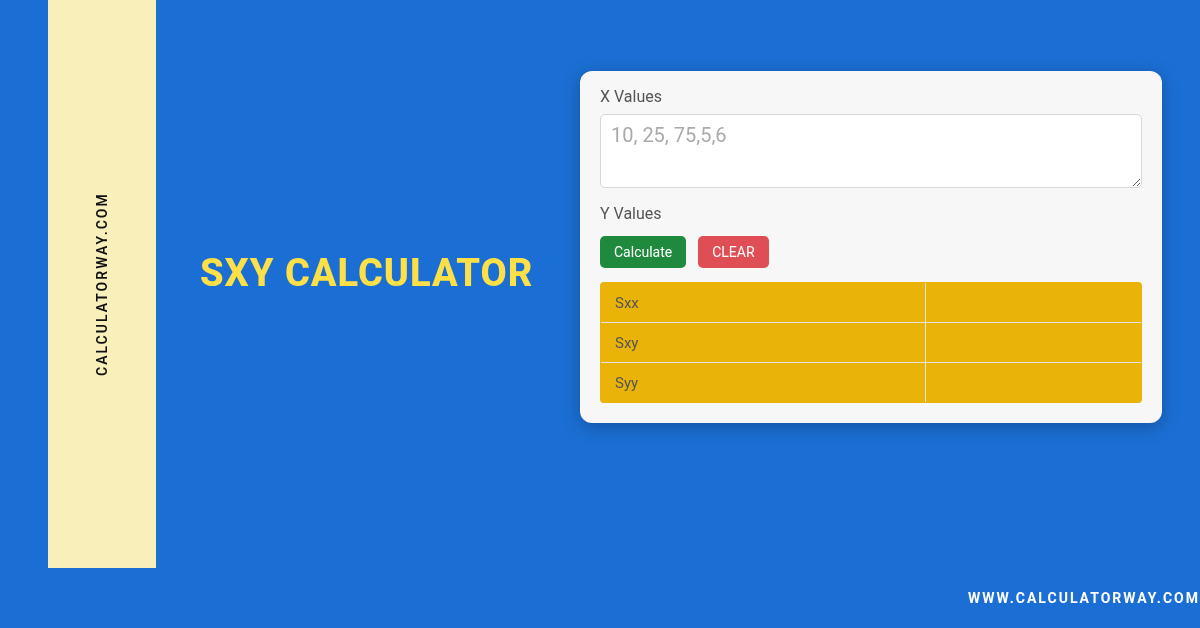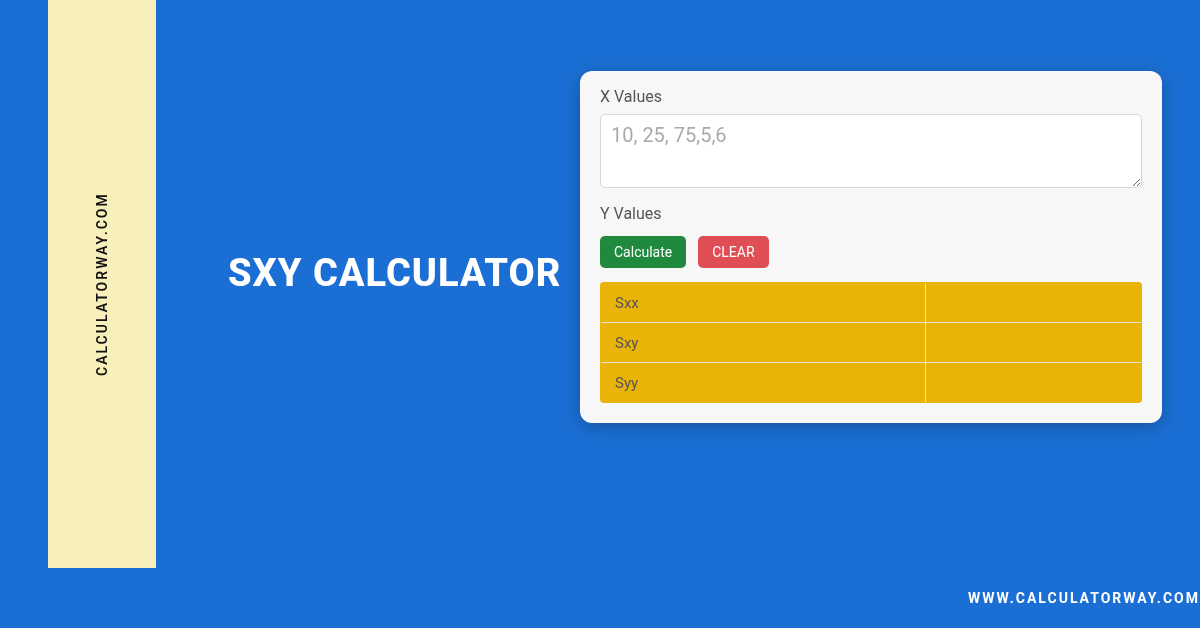--- a/index.html
+++ b/index.html
@@ -38,26 +38,25 @@
     letter-spacing: 2px;
     writing-mode: vertical-rl;
     transform: rotate(180deg);
     white-space: nowrap;
   }
   .main-title {
     position: absolute;
     left: 200px;
     top: 251px;
     width: 340px;
-    color: #ffffff;
+    color: #fde047;
     font-weight: 800;
     font-size: 38px;
     letter-spacing: 1px;
     line-height: 1.2;
-    margin-left: 28px;
   }
   .calc-panel {
     position: absolute;
     left: 580px;
     top: 71px;
     width: 582px;
     background: #f7f7f7;
     border-radius: 12px;
     box-shadow: 0 4px 18px rgba(0,0,0,0.25);
     padding: 16px 20px 20px 20px;

